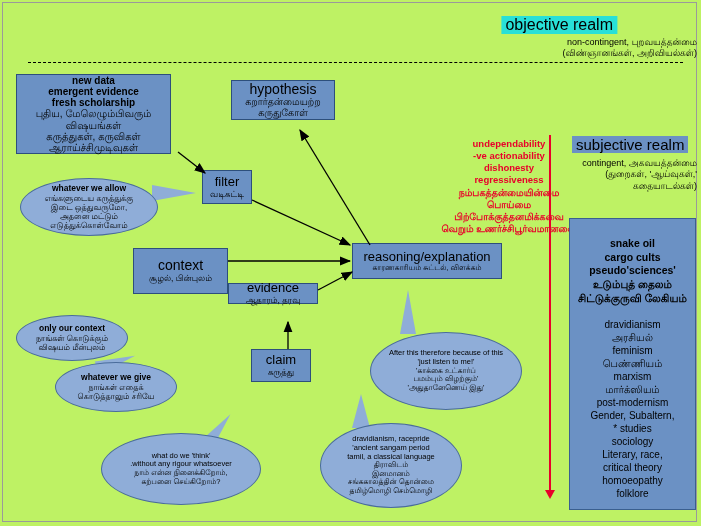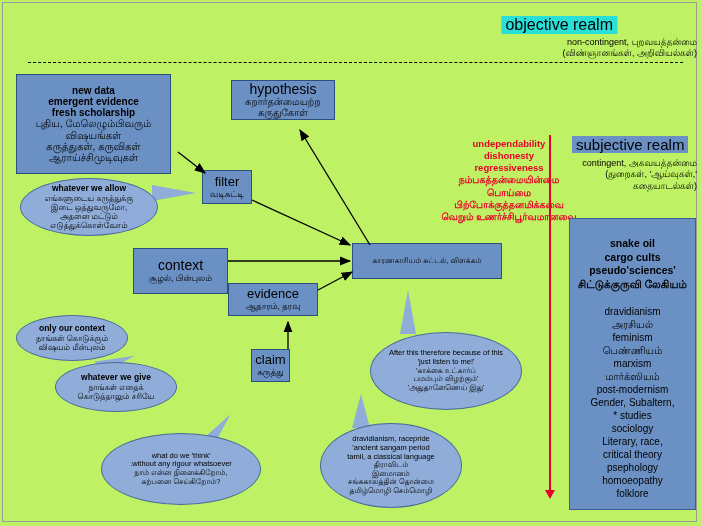--- a/index.html
+++ b/index.html
@@ -164,57 +164,58 @@
     <span>subjective realm</span>
   </div>
   <div class="banner-sub" style="left:697px; top:158px; transform:translateX(-100%);">
     <span class="ln">contingent, அகவயத்தன்மை</span>
     <span class="ln">(துறைகள், 'ஆய்வுகள்,'</span>
     <span class="ln">கதையாடல்கள்)</span>
   </div>
 
   <div class="redtext" style="left:509px; top:138px; transform:translateX(-50%);">
     <span class="ln">undependability</span>
+    <span class="ln">-ve actionability</span>
     <span class="ln">dishonesty</span>
     <span class="ln">regressiveness</span>
     <span class="ln">நம்பகத்தன்மையின்மை</span>
     <span class="ln">பொய்மை</span>
     <span class="ln">பிற்போக்குத்தனமிக்கவை</span>
     <span class="ln">வெறும் உணர்ச்சிபூர்வமானவை</span>
   </div>
   <div class="redline" style="left:549px; top:135px; height:356px;"></div>
   <div class="redarrow" style="left:545px; top:490px;"></div>
 
   <div class="panel" style="left:569px; top:218px; width:127px; height:292px;">
     <div class="hdr">
       <span class="ln">snake oil</span>
       <span class="ln">cargo cults</span>
       <span class="ln">pseudo'sciences'</span>
+      <span class="ln">உடும்புத் தைலம்</span>
       <span class="ln">சிட்டுக்குருவி லேகியம்</span>
     </div>
     <div style="margin-top:13px;">
       <span class="ln">dravidianism</span>
       <span class="ln">அரசியல்</span>
       <span class="ln">feminism</span>
       <span class="ln">பெண்ணியம்</span>
       <span class="ln">marxism</span>
       <span class="ln">மார்க்ஸியம்</span>
       <span class="ln">post-modernism</span>
       <span class="ln">Gender, Subaltern,</span>
       <span class="ln">* studies</span>
       <span class="ln">sociology</span>
       <span class="ln">Literary, race,</span>
       <span class="ln">critical theory</span>
-      <span class="ln">psephology</span>
       <span class="ln">homoeopathy</span>
       <span class="ln">folklore</span>
     </div>
   </div>
 
-  <div class="box" style="left:16px; top:74px; width:155px; height:100px; font-size:10px;">
+  <div class="box" style="left:16px; top:74px; width:155px; height:80px; font-size:10px;">
     <span class="ln en">new data</span>
     <span class="ln en">emergent evidence</span>
     <span class="ln en">fresh scholarship</span>
     <span class="ln">புதிய, மேலெழும்பிவரும்</span>
     <span class="ln">விஷயங்கள்</span>
     <span class="ln">கருத்துகள், கருவிகள்</span>
     <span class="ln">ஆராய்ச்சிமுடிவுகள்</span>
   </div>
 
   <div class="box" style="left:231px; top:80px; width:104px; height:40px; font-size:9.5px;">
@@ -226,31 +227,32 @@
   <div class="box" style="left:202px; top:170px; width:50px; height:34px; font-size:8.5px;">
     <span class="ln" style="font-size:13px;">filter</span>
     <span class="ln">வடிகட்டி</span>
   </div>
 
   <div class="box" style="left:133px; top:248px; width:95px; height:46px; font-size:8.5px;">
     <span class="ln" style="font-size:14px;">context</span>
     <span class="ln">சூழல், பின்புலம்</span>
   </div>
 
-  <div class="box" style="left:228px; top:283px; width:90px; height:33px; font-size:8.5px;">
+  <div class="box" style="left:228px; top:283px; width:90px; height:21px; font-size:8.5px;">
     <span class="ln" style="font-size:13px;">evidence</span>
     <span class="ln">ஆதாரம், தரவு</span>
   </div>
 
-  <div class="box" style="left:251px; top:349px; width:39px; height:33px; font-size:8.5px;">
+  <div class="box" style="left:251px; top:349px; width:60px; height:33px; font-size:8.5px;">
     <span class="ln" style="font-size:13px;">claim</span>
     <span class="ln">கருத்து</span>
   </div>
 
   <div class="box" style="left:352px; top:243px; width:150px; height:36px; font-size:7.5px;">
+    <span class="ln" style="font-size:13px;">reasoning/explanation</span>
     <span class="ln">காரணகாரியம் சுட்டல், விளக்கம்</span>
   </div>
 
   <div class="tail" style="left:152px; top:185px; border-top:8px solid transparent; border-bottom:8px solid transparent; border-left:44px solid #8fadd8;"></div>
   <div class="bubble" style="left:20px; top:178px; width:138px; height:58px; font-size:8px;">
     <span class="ln" style="font-weight:bold; font-size:8.5px;">whatever we allow</span>
     <span class="ln">எங்களுடைய கருத்துக்கு</span>
     <span class="ln">இடை ஒத்துவருமோ,</span>
     <span class="ln">அதனை மட்டும்</span>
     <span class="ln">எடுத்துக்கொள்வோம்</span>

